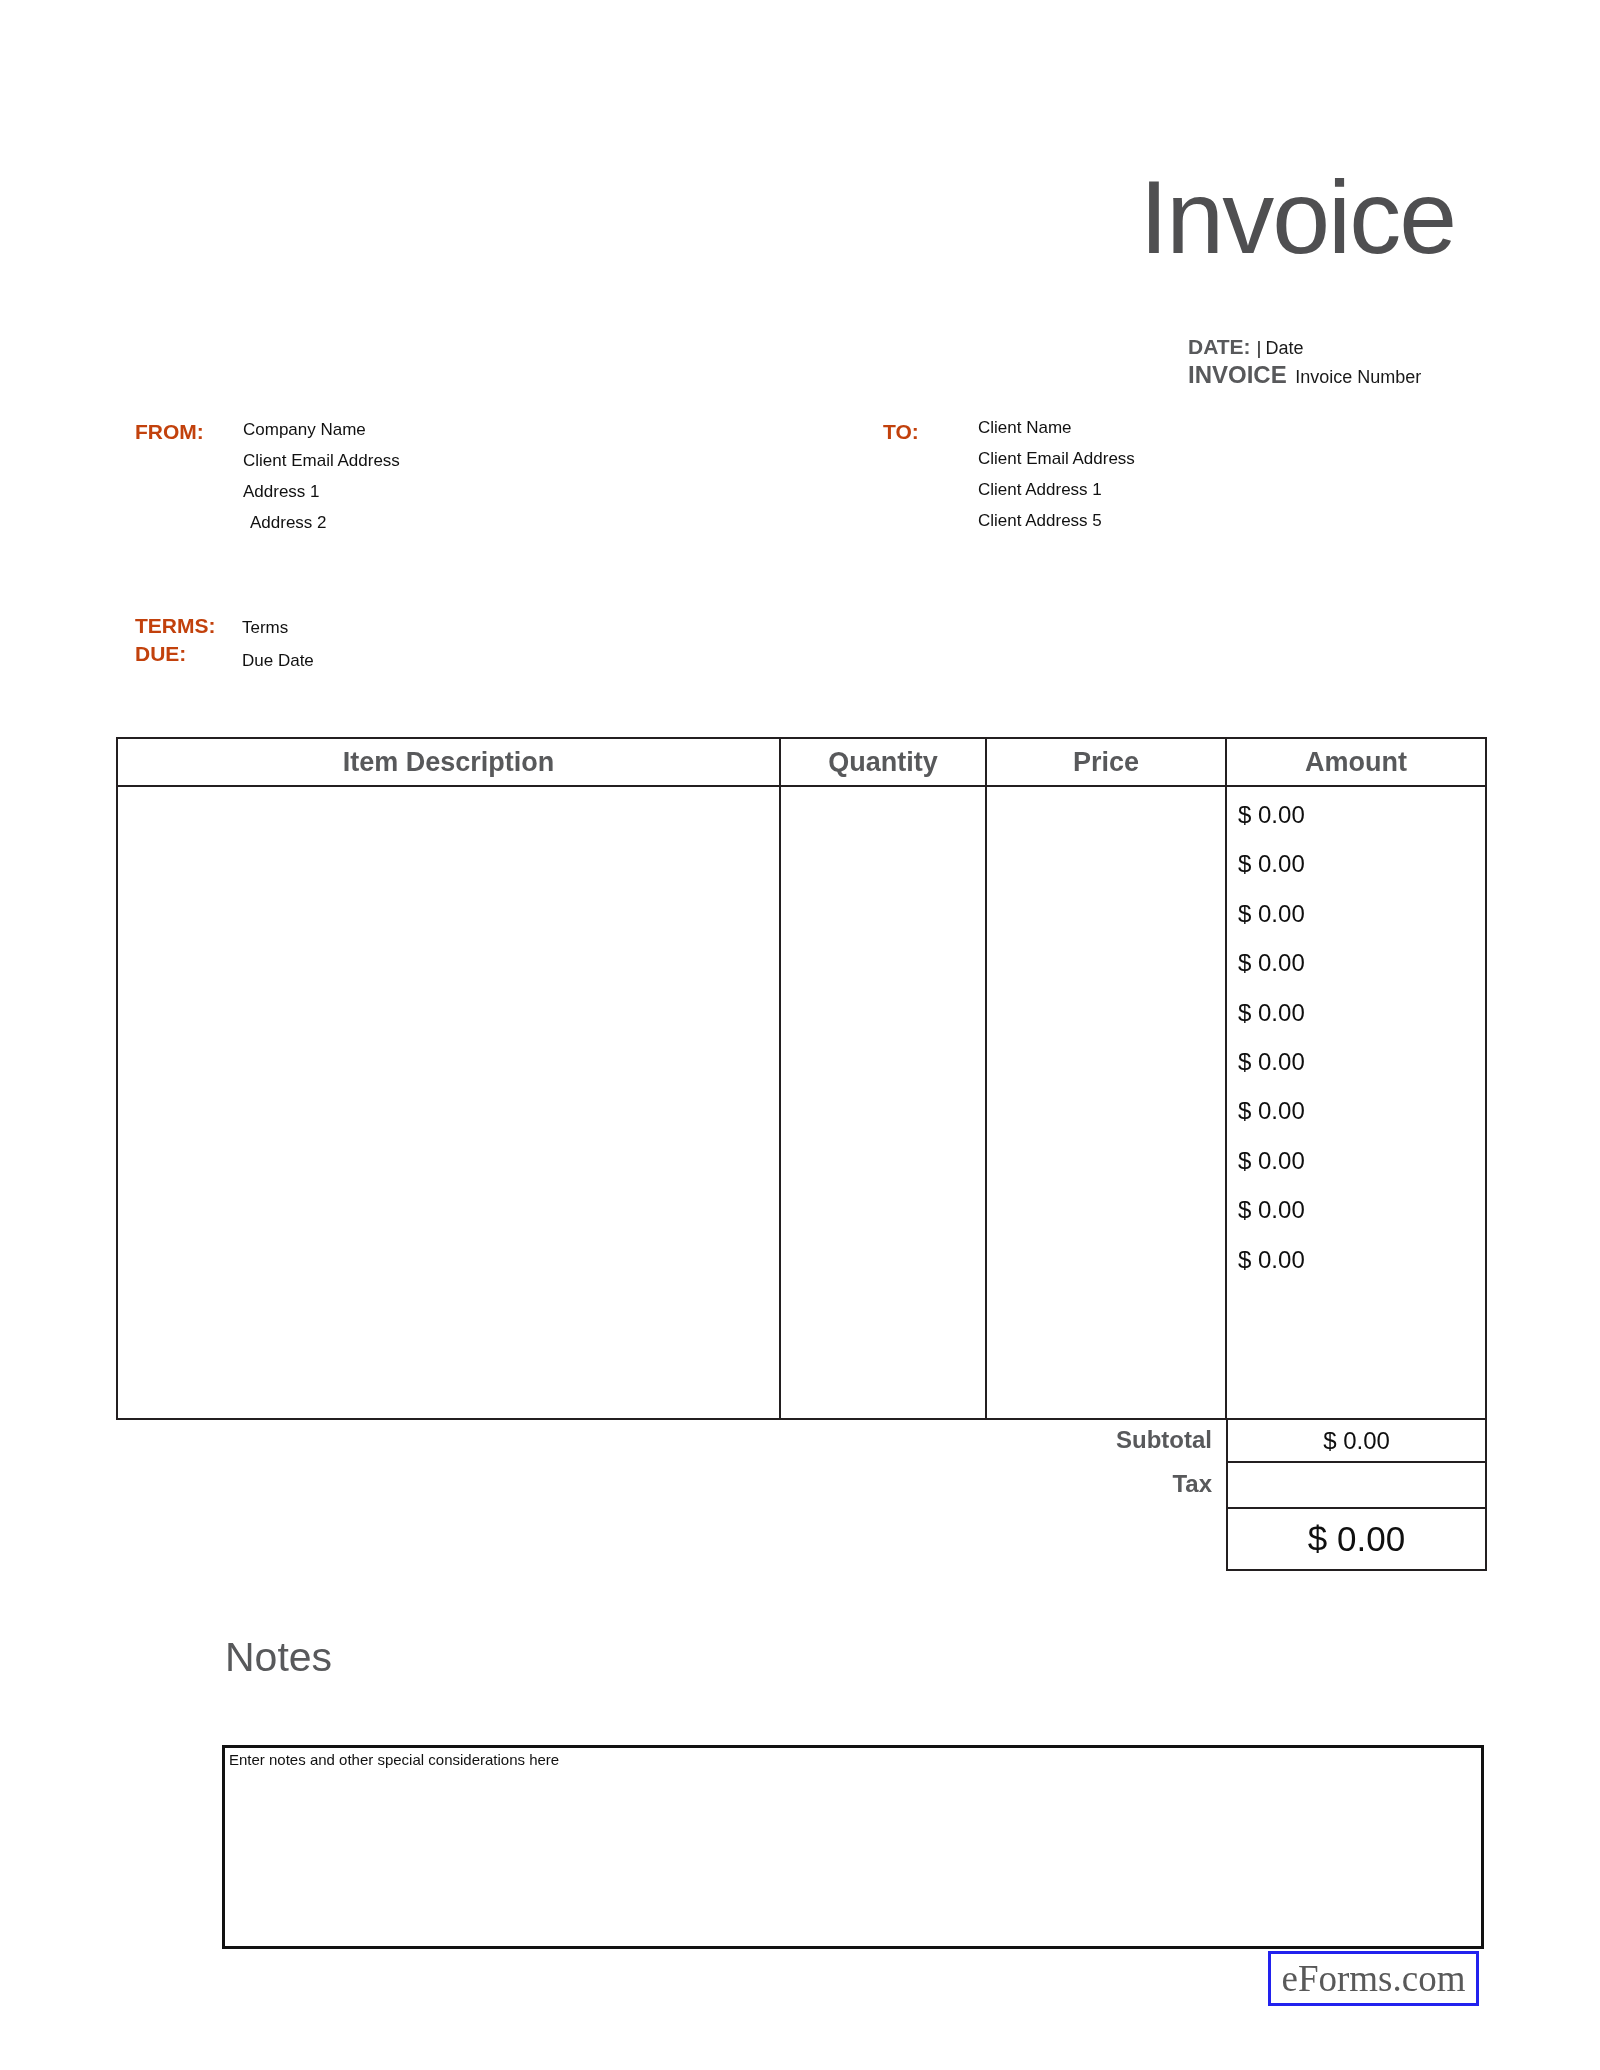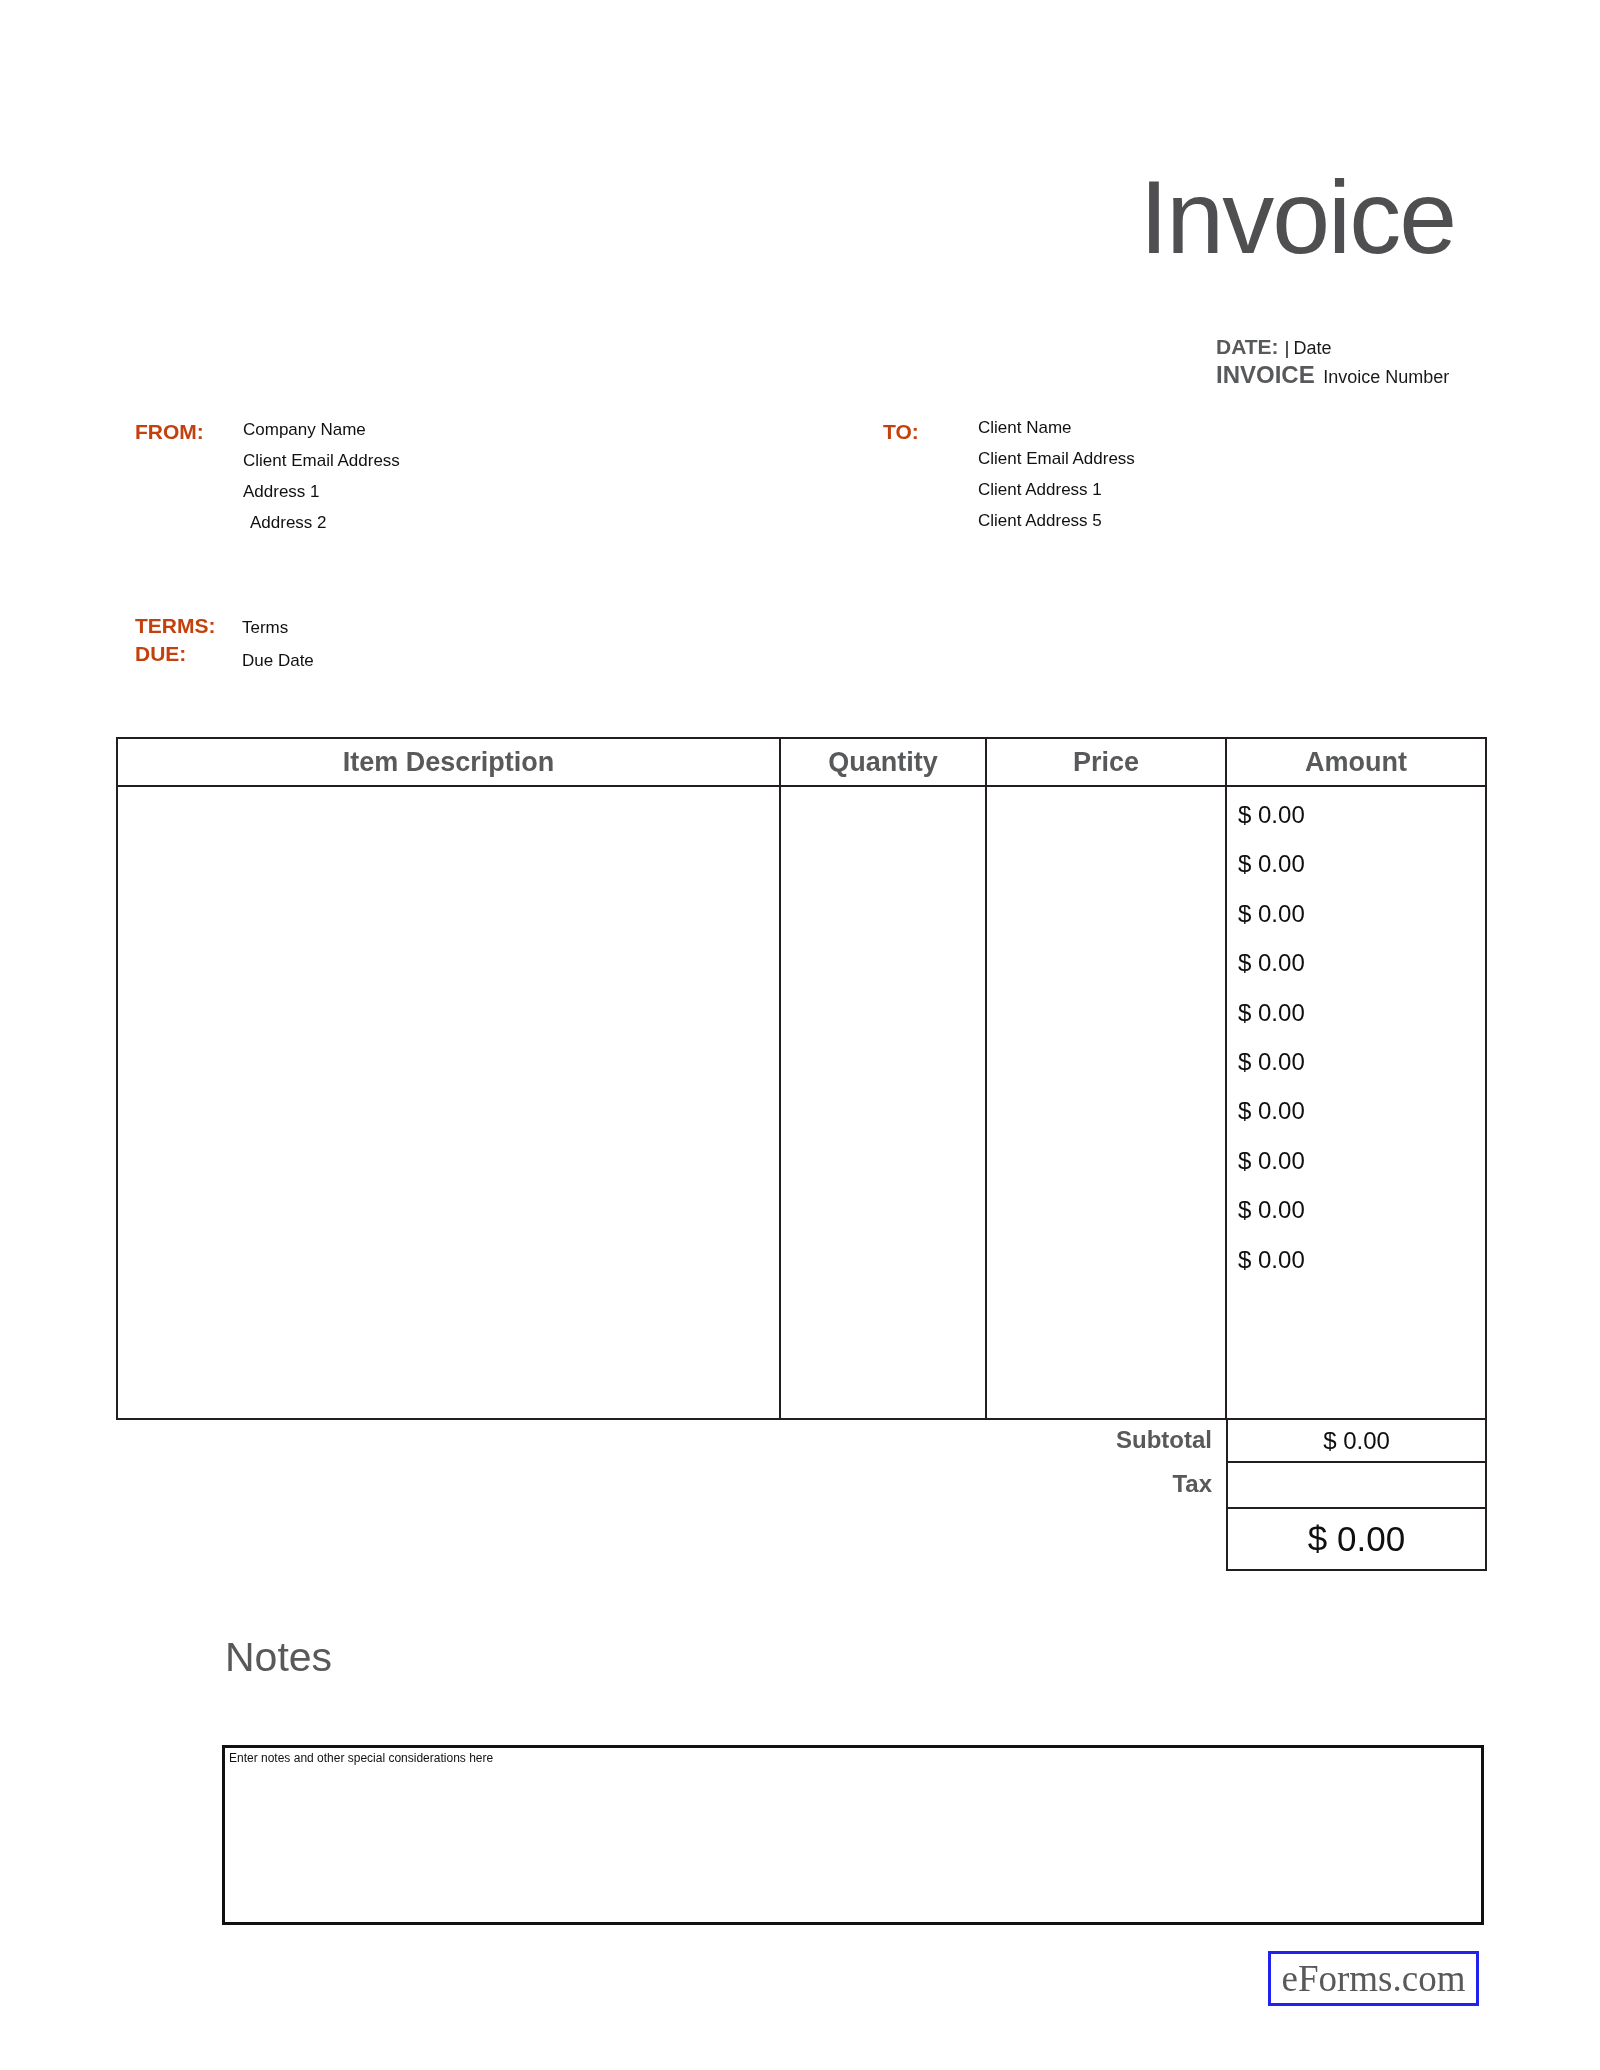--- a/index.html
+++ b/index.html
@@ -9,21 +9,21 @@
     position:relative; width:1600px; height:2070px; background:#ffffff;
     overflow:hidden;
   }
 
   
   .invoice-title {
     position:absolute; top:160px; right:145px;
     font-size:104px; font-weight:400; color:#4f4f51; letter-spacing:-2px;
     line-height:1.1;
   }
-  .meta-block { position:absolute; left:1188px; top:334px; white-space:nowrap;margin-left:28px; }
+  .meta-block { position:absolute; left:1188px; top:334px; white-space:nowrap; }
   .meta-row { line-height:26px; }
   .meta-label { font-weight:bold; color:#58595b; font-size:21px; }
   .meta-label.big { font-size:24px; }
   .meta-cursor { color:#1a1a1a; font-size:19px; font-weight:400; margin-left:6px; }
   .meta-value { color:#1a1a1a; font-size:18px; margin-left:4px; }
 
   
   .block-label { position:absolute; font-weight:bold; color:#c2410c; font-size:21px; }
   .addr-lines { position:absolute; color:#111111; font-size:17px; }
   .addr-lines div { height:20px; line-height:20px; margin-bottom:11px; }
@@ -60,23 +60,23 @@
     border:2px solid #231f20; display:flex; align-items:center; justify-content:center;
     color:#0f0f0f; background:#ffffff;
   }
 
   
   .notes-heading {
     position:absolute; left:225px; top:1634px;
     font-size:41px; color:#58595b; font-weight:400;
   }
   .notes-box {
-    position:absolute; left:222px; top:1745px; width:1262px; height:180px;
+    position:absolute; left:222px; top:1745px; width:1262px; height:204px;
     border:3px solid #111111; padding:3px 4px;
-    font-size:12px; color:#111111;
+    font-size:15px; color:#111111;
   }
 
   
   .brand-box {
     position:absolute; left:1268px; top:1951px; width:211px; height:55px;
     border:3px solid #2222ee; display:flex; align-items:center; justify-content:center;
     font-family:"Liberation Serif", serif; font-size:37px; color:#595959;
   }
 </style>
 </head>

